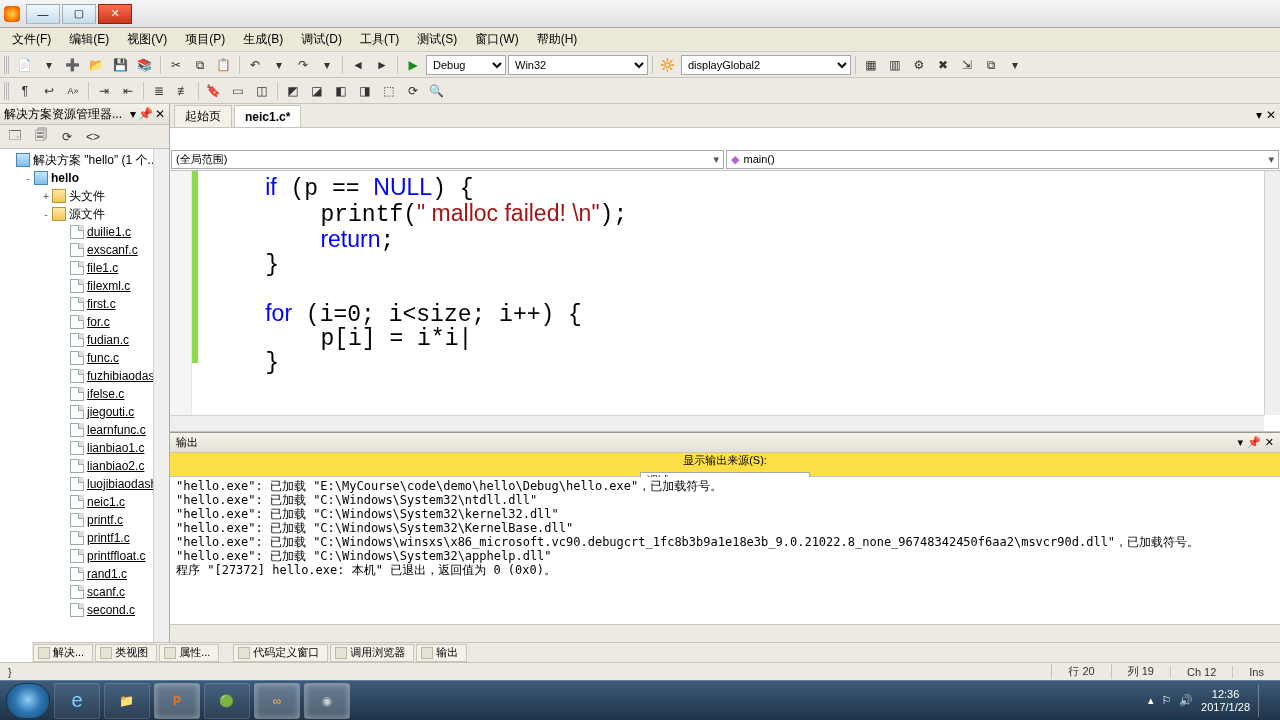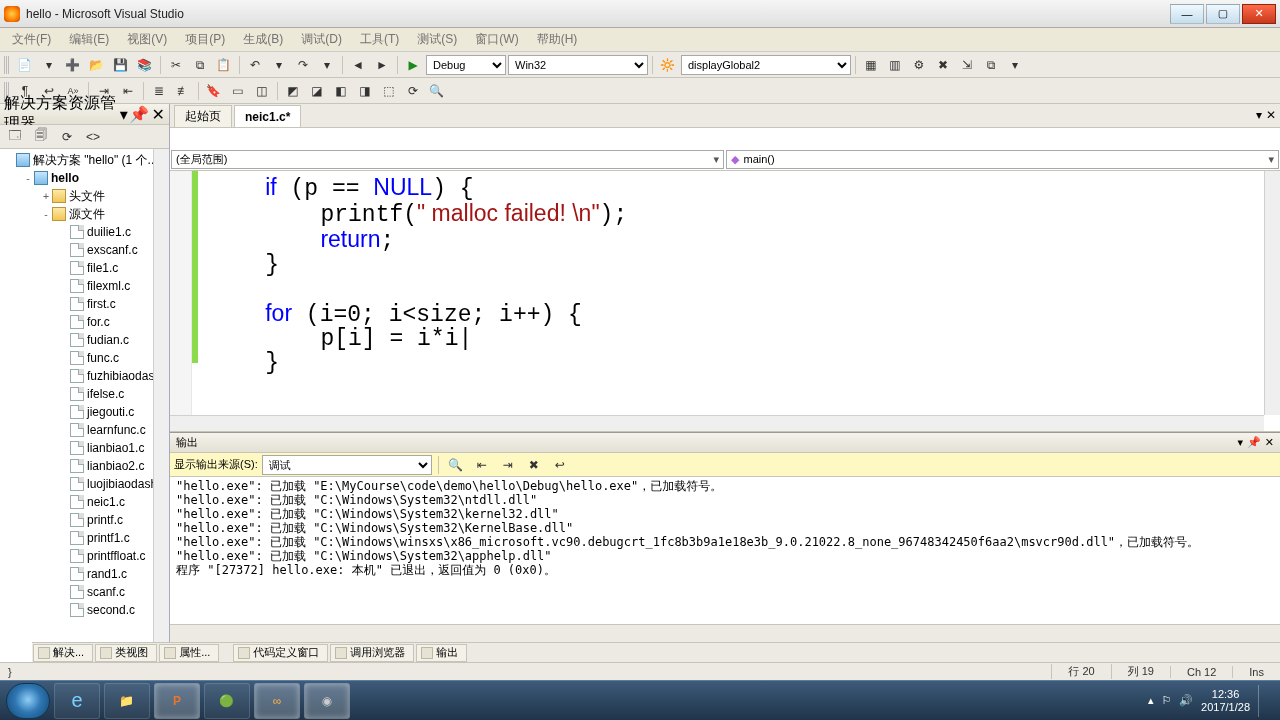--- a/index.html
+++ b/index.html
@@ -9,40 +9,40 @@
 .titlebar { height: 28px; background: linear-gradient(#f5f5f5,#e0e0e0); border-bottom: 1px solid #aaa; display: flex; align-items: center; padding: 0 4px; }
 .titlebar .app-icon { width: 16px; height: 16px; margin-right: 6px; background: radial-gradient(circle at 50% 50%, #ffd24a 0%, #ff7a00 60%, #b23f00 100%); border-radius: 4px; }
 .titlebar .title { flex:1; color:#222; }
 .win-btns { display:flex; gap:2px; }
 .win-btn { width: 34px; height: 20px; border: 1px solid rgba(0,0,0,.25); display:flex; align-items:center; justify-content:center; font-size:11px; }
 .win-min,.win-max { background: linear-gradient(#f0f8ff,#c5deee); }
 .win-close { background: linear-gradient(#ff6a4a,#c8381b); color:#fff; border-color:#8a2510; }
 
 
 .menubar { height: 24px; background:#ece9d8; border-bottom:1px solid #ccc; display:flex; align-items:center; padding:0 4px; gap:2px; }
-.menubar .menu-item { padding: 3px 8px; color:#737373; cursor:default; }
+.menubar .menu-item { padding: 3px 8px; color:#000000; cursor:default; }
 
 
 .toolbar { height: 26px; background:#eceae3; border-bottom:1px solid #c7c5b9; display:flex; align-items:center; padding:0 4px; gap:2px; }
 .tbtn { width:22px; height:22px; border:1px solid transparent; display:flex; align-items:center; justify-content:center; font-size:12px; color:#333; }
 .tsep { width:1px; height:18px; background:#c7c5b9; margin:0 2px; }
 .tdrop { width:80px; height:20px; border:1px solid #a8a8a8; background:#fff; font-size:11px; padding:0 2px; }
 .tdrop.wide { width:150px; }
 .grip { width:6px; height:18px; background:repeating-linear-gradient(90deg,#bbb 0 1px,transparent 1px 2px); margin-right:2px; }
 
 
 .main { height: calc(720px - 28px - 24px - 26px - 26px - 18px - 20px - 40px); display:flex; }
 .sidebar { width: 170px; border-right:1px solid #aab; display:flex; flex-direction:column; }
-.side-head { height:21px; background:linear-gradient(#f5f3ea,#e3e0d5); border-bottom:1px solid #c7c5b9; display:flex; align-items:center; justify-content:space-between; padding:0 4px; font-size:16px; }
+.side-head { height:21px; background:linear-gradient(#f5f3ea,#e3e0d5); border-bottom:1px solid #c7c5b9; display:flex; align-items:center; justify-content:space-between; padding:0 4px; font-size:12px; }
 .side-tools { height:24px; border-bottom:1px solid #c7c5b9; display:flex; align-items:center; gap:4px; padding:0 4px; background:#eceae3; }
 .tree { flex:1; overflow:auto; background:#fff; padding:2px 0; font-size:12px; position:relative; }
 .tree-row { height:18px; display:flex; align-items:center; padding-left:4px; white-space:nowrap; }
 .tree-row.l2 { padding-left:22px; }
 .tree-row.l3 { padding-left:40px; }
-.tree-row.l4 { padding-left:58px; }
+.tree-row.l4 { padding-left:58px;text-decoration:underline; }
 .tw { width:12px; text-align:center; color:#646464; font-family:monospace; font-size:10px; }
 .fold-icon { width:14px; height:14px; margin-right:3px; background:linear-gradient(#ffe9a8,#f0c756); border:1px solid #b8973d; }
 .file-icon { width:14px; height:14px; margin-right:3px; background:#fff; border:1px solid #9aa; position:relative; }
 .file-icon::after{content:"";position:absolute;right:-1px;top:-1px;width:5px;height:5px;background:#ddd;border-left:1px solid #9aa;border-bottom:1px solid #9aa;}
 .proj-icon { width:14px; height:14px; margin-right:3px; background:linear-gradient(#c6e6ff,#7fbde8); border:1px solid #4a86b0; }
 .bold { font-weight:bold; }
 .side-scroll { position:absolute; right:0; top:0; width:16px; height:100%; background:#efefef; border-left:1px solid #d0d0d0; }
 
 .editor-col { flex:1; display:flex; flex-direction:column; }
 .tab-row { height:24px; background:#eceae3; border-bottom:1px solid #c7c5b9; display:flex; align-items:flex-end; padding-left:4px; position:relative; }
@@ -60,21 +60,21 @@
 .chg-mark { position:absolute; left:22px; top:0; width:6px; background:#8cdb4a; }
 pre.code-text { position:absolute; left:40px; top:4px; font-family: Consolas, "Courier New", monospace; font-size:23px; line-height:24px; white-space:pre; color:#000; }
 .kw { color:#0000ff; }
 .str { color:#a31515; }
 .hscroll { position:absolute; bottom:0; left:0; right:16px; height:16px; background:#efefef; border-top:1px solid #d0d0d0; }
 .vscroll { position:absolute; right:0; top:0; bottom:16px; width:16px; background:#efefef; border-left:1px solid #d0d0d0; }
 
 
 .out-panel { height:210px; display:flex; flex-direction:column; border-top:1px solid #999; }
 .out-head { height:20px; background:linear-gradient(#f5f3ea,#e3e0d5); border-bottom:1px solid #c7c5b9; display:flex; align-items:center; padding:0 6px; justify-content:space-between; font-size:11px; }
-.out-tools { height:24px; background:#fef9c3; border-bottom:1px solid #c7c5b9; display:flex; align-items:center; gap:4px; padding:0 4px; font-size:11px; }
+.out-tools { height:24px; background:#fde047; border-bottom:1px solid #c7c5b9; display:flex; align-items:center; gap:4px; padding:0 4px; font-size:11px;flex-direction:column; }
 .out-body { flex:1; background:#fff; overflow:auto; font-family:"NSimSun","SimSun",Consolas,monospace; font-size:12px; line-height:14px; padding:2px 6px; white-space:pre; }
 .out-footer { height:18px; border-top:1px solid #c7c5b9; background:#eceae3; display:flex; align-items:center; font-size:8px; }
 
 
 .btm-strip { height:20px; background:#eceae3; display:flex; align-items:center; border-top:1px solid #c7c5b9;margin-left:32px; }
 .btab { height:18px; padding:0 8px 0 4px; border:1px solid #c7c5b9; margin:0 1px; display:flex; align-items:center; gap:3px; font-size:11px; background:#f3f1e8; }
 .btab .tabicon{ width:12px; height:12px; background:#e7e3d4; border:1px solid #bdb8a3; }
 
 
 .statusbar { height:18px; background:#eceae3; border-top:1px solid #c7c5b9; display:flex; align-items:center; font-size:11px; color:#333; }
@@ -88,21 +88,20 @@
 .taskbtn.active { background:rgba(255,255,255,.22); box-shadow:inset 0 0 6px rgba(255,255,255,.4); }
 .task-spacer { flex:1; }
 .tray { display:flex; align-items:center; color:#fff; font-size:11px; gap:8px; padding:0 6px; }
 .tray .clock { text-align:center; line-height:13px; }
 </style>
 </head>
 <body>
 
 <div class="titlebar">
   <div class="app-icon"></div>
-  <div class="title">hello - Microsoft Visual Studio</div>
   <div class="win-btns">
     <div class="win-btn win-min">—</div>
     <div class="win-btn win-max">▢</div>
     <div class="win-btn win-close">✕</div>
   </div>
 </div>
 
 <div class="menubar" id="menubar">
     <div class="menu-item">文件(F)</div>
     <div class="menu-item">编辑(E)</div>

